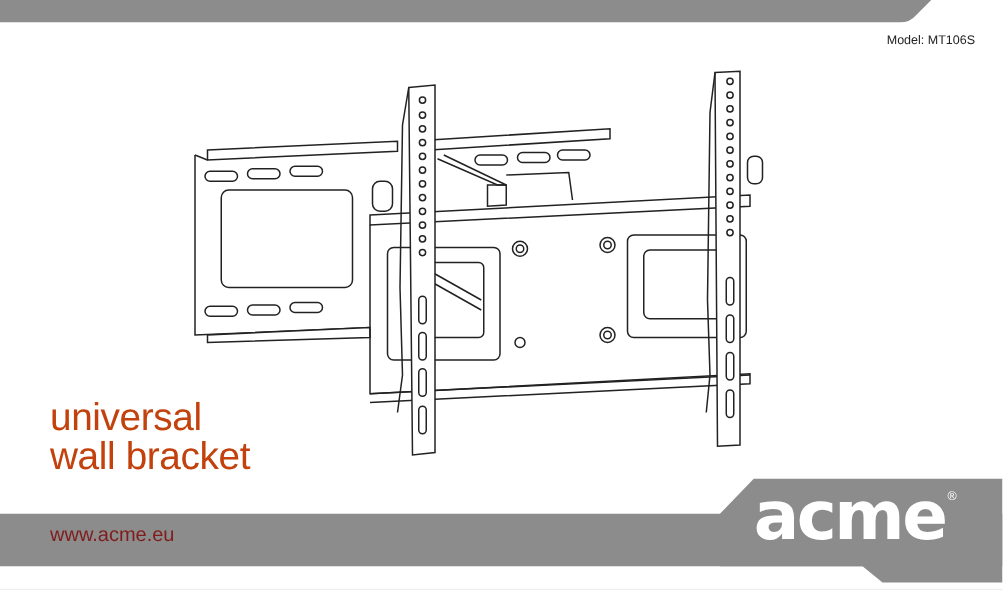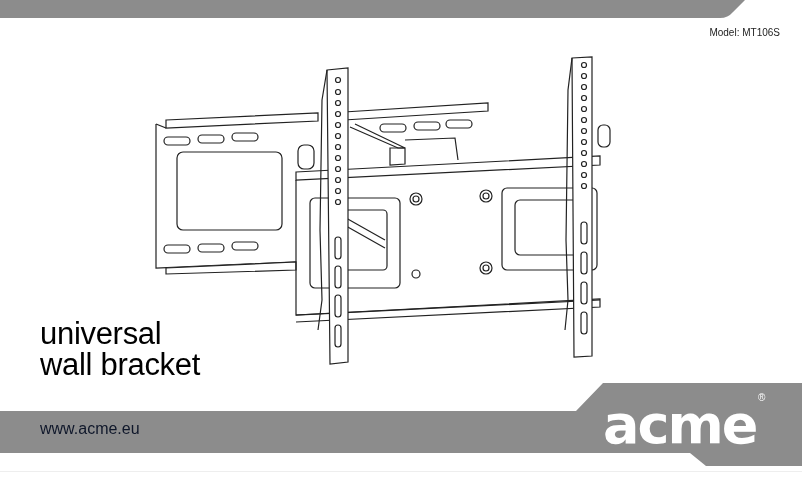--- a/index.html
+++ b/index.html
@@ -1,22 +1,22 @@
 <!DOCTYPE html>
 <html><head>
 <meta charset="utf-8">
 <style>
   html,body{margin:0;padding:0;background:#fff;}
   body{width:802px;height:481px;position:relative;overflow:hidden;font-family:"Liberation Sans",sans-serif;}
   .topbar{position:absolute;left:0;top:0;width:802px;height:18px;}
   .model{position:absolute;right:22px;top:27px;font-size:10px;color:#222;font-family:Liberation Sans, sans-serif;}
-  .title{position:absolute;left:40px;top:318px;font-size:31px;line-height:31px;color:#000000;font-weight:300;letter-spacing:-0.3px;font-family:"Liberation Sans",sans-serif;}
+  .title{position:absolute;left:40px;top:318px;font-size:31px;line-height:31px;color:#c2410c;font-weight:300;letter-spacing:-0.3px;font-family:"Liberation Sans",sans-serif;}
   .footer{position:absolute;left:0;top:0;width:802px;height:481px;}
-  .url{position:absolute;left:40px;top:420px;font-size:16px;color:#0f172a;font-family:"Liberation Sans",sans-serif;}
-  .logo{position:absolute;left:603px;top:398px;font-size:54px;font-weight:bold;color:#fff;letter-spacing:-2px;font-family:"DejaVu Sans",sans-serif;line-height:54px;}
+  .url{position:absolute;left:40px;top:420px;font-size:16px;color:#7f1d1d;font-family:"Liberation Sans",sans-serif;}
+  .logo{position:absolute;left:603px;top:386px;font-size:54px;font-weight:bold;color:#fff;letter-spacing:-2px;font-family:"DejaVu Sans",sans-serif;line-height:54px;}
   .reg{position:absolute;left:758px;top:392px;font-size:10px;color:#fff;}
   .bottomline{position:absolute;left:0;top:471px;width:802px;height:1px;background:#eee;}
   .drawing{position:absolute;left:0;top:0;}
 </style>
 </head>
 <body>
 
 <svg class="topbar" width="802" height="18" viewBox="0 0 802 18">
   <path d="M0 0 H745 L733 12 Q728 18 720 18 H0 Z" fill="#8c8c8c"></path>
 </svg>

